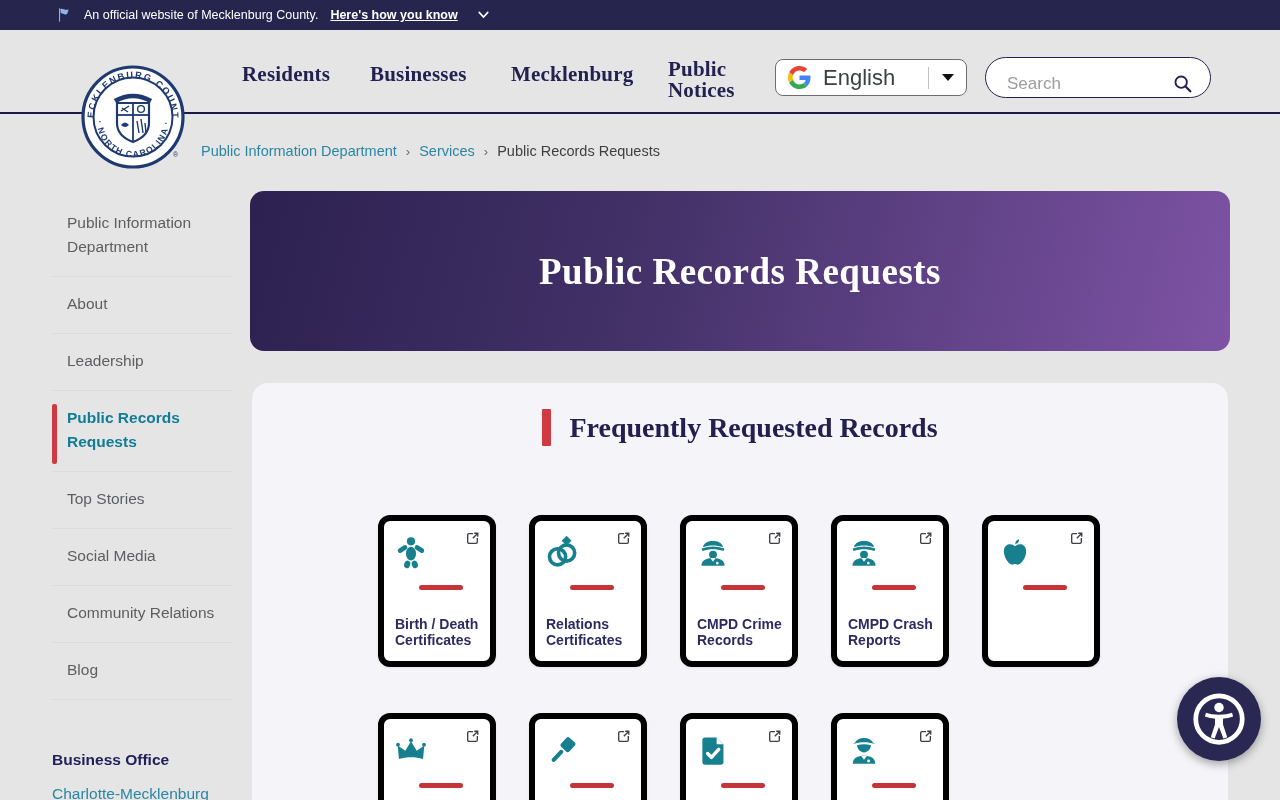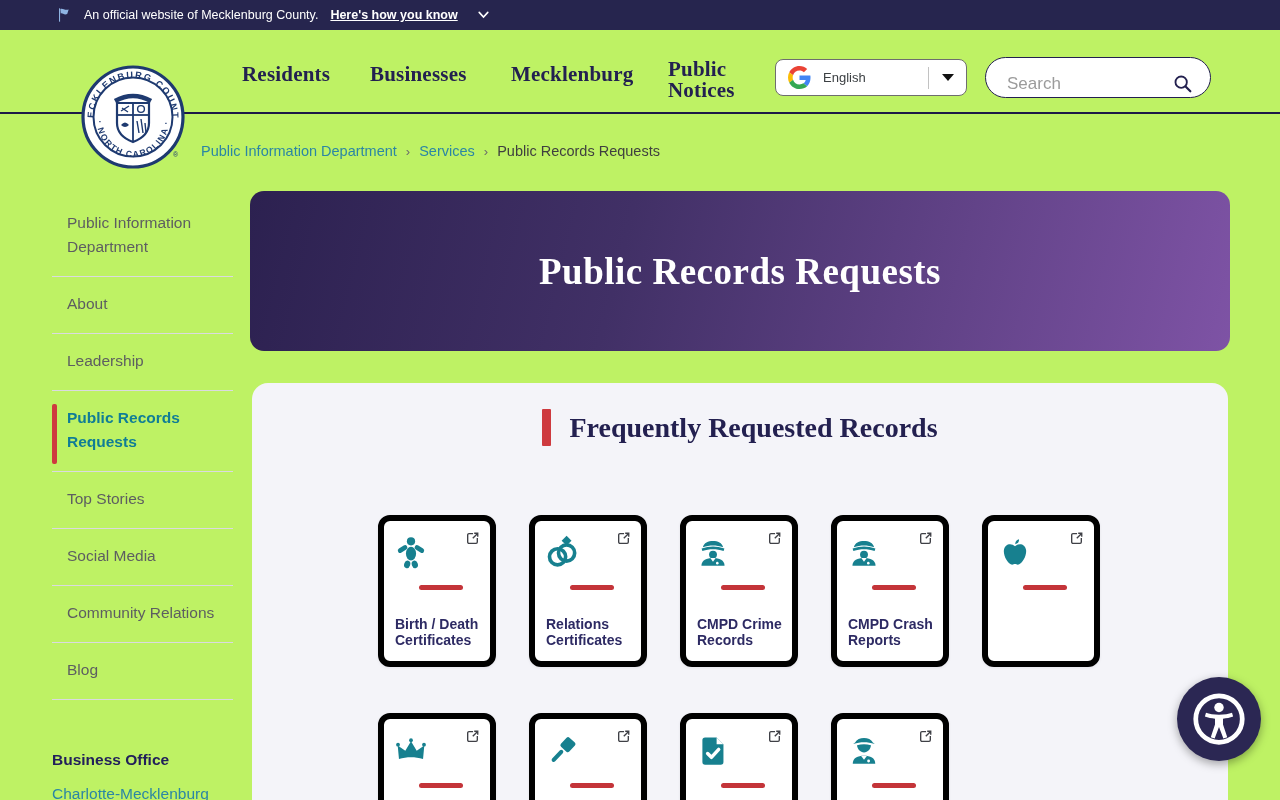--- a/index.html
+++ b/index.html
@@ -1,19 +1,19 @@
 <!DOCTYPE html>
 <html><head>
 <meta charset="utf-8">
 <style>
   * { margin:0; padding:0; box-sizing:border-box; }
   html,body { background:#fff; }
   #app {
     position:relative; width:1280px; height:800px; overflow:hidden;
-    background:#bef264; font-family:"Liberation Sans", sans-serif;
+    background:#e5e5e5; font-family:"Liberation Sans", sans-serif;
   }
 
   
   .top-banner {
     position:absolute; left:0; top:0; width:1280px; height:30px;
     background:#26254e; display:flex; align-items:center;
   }
   .top-banner .flag { margin-left:56px; width:18px; height:16px; }
   .top-banner .official { margin-left:10px; color:#fff; font-size:12.5px; }
   .top-banner .how { margin-left:12px; color:#fff; font-size:12.5px; font-weight:bold;
@@ -27,21 +27,21 @@
     letter-spacing:.2px; cursor:pointer; font-family:"Liberation Serif", serif;
   }
   .nav-item.two-line { top:59px; width:82px; line-height:1.02; }
 
   .translate {
     position:absolute; left:775px; top:59px; width:192px; height:37px;
     border:1px solid #6e6e6e; border-radius:8px; background:#fff;
     display:flex; align-items:center; padding:0 12px; cursor:pointer;
   }
   .translate .g-icon { width:23px; height:23px; }
-  .translate .lang { margin-left:12px; font-size:13px; color:#3c4043; flex:1; }
+  .translate .lang { margin-left:12px; font-size:22px; color:#3c4043; flex:1; }
   .translate .vsep { width:1px; height:22px; background:#c2c2c2; }
   .translate .caret { margin-left:13px; width:0; height:0;
     border-left:6px solid transparent; border-right:6px solid transparent; border-top:7px solid #111; }
 
   .search-box {
     position:absolute; left:985px; top:57px; width:226px; height:41px;
     border:1.5px solid #23204f; border-radius:21px; background:#fff;
     display:flex; align-items:center; padding:12px 16px 0 21px;
   }
   .search-box input {

